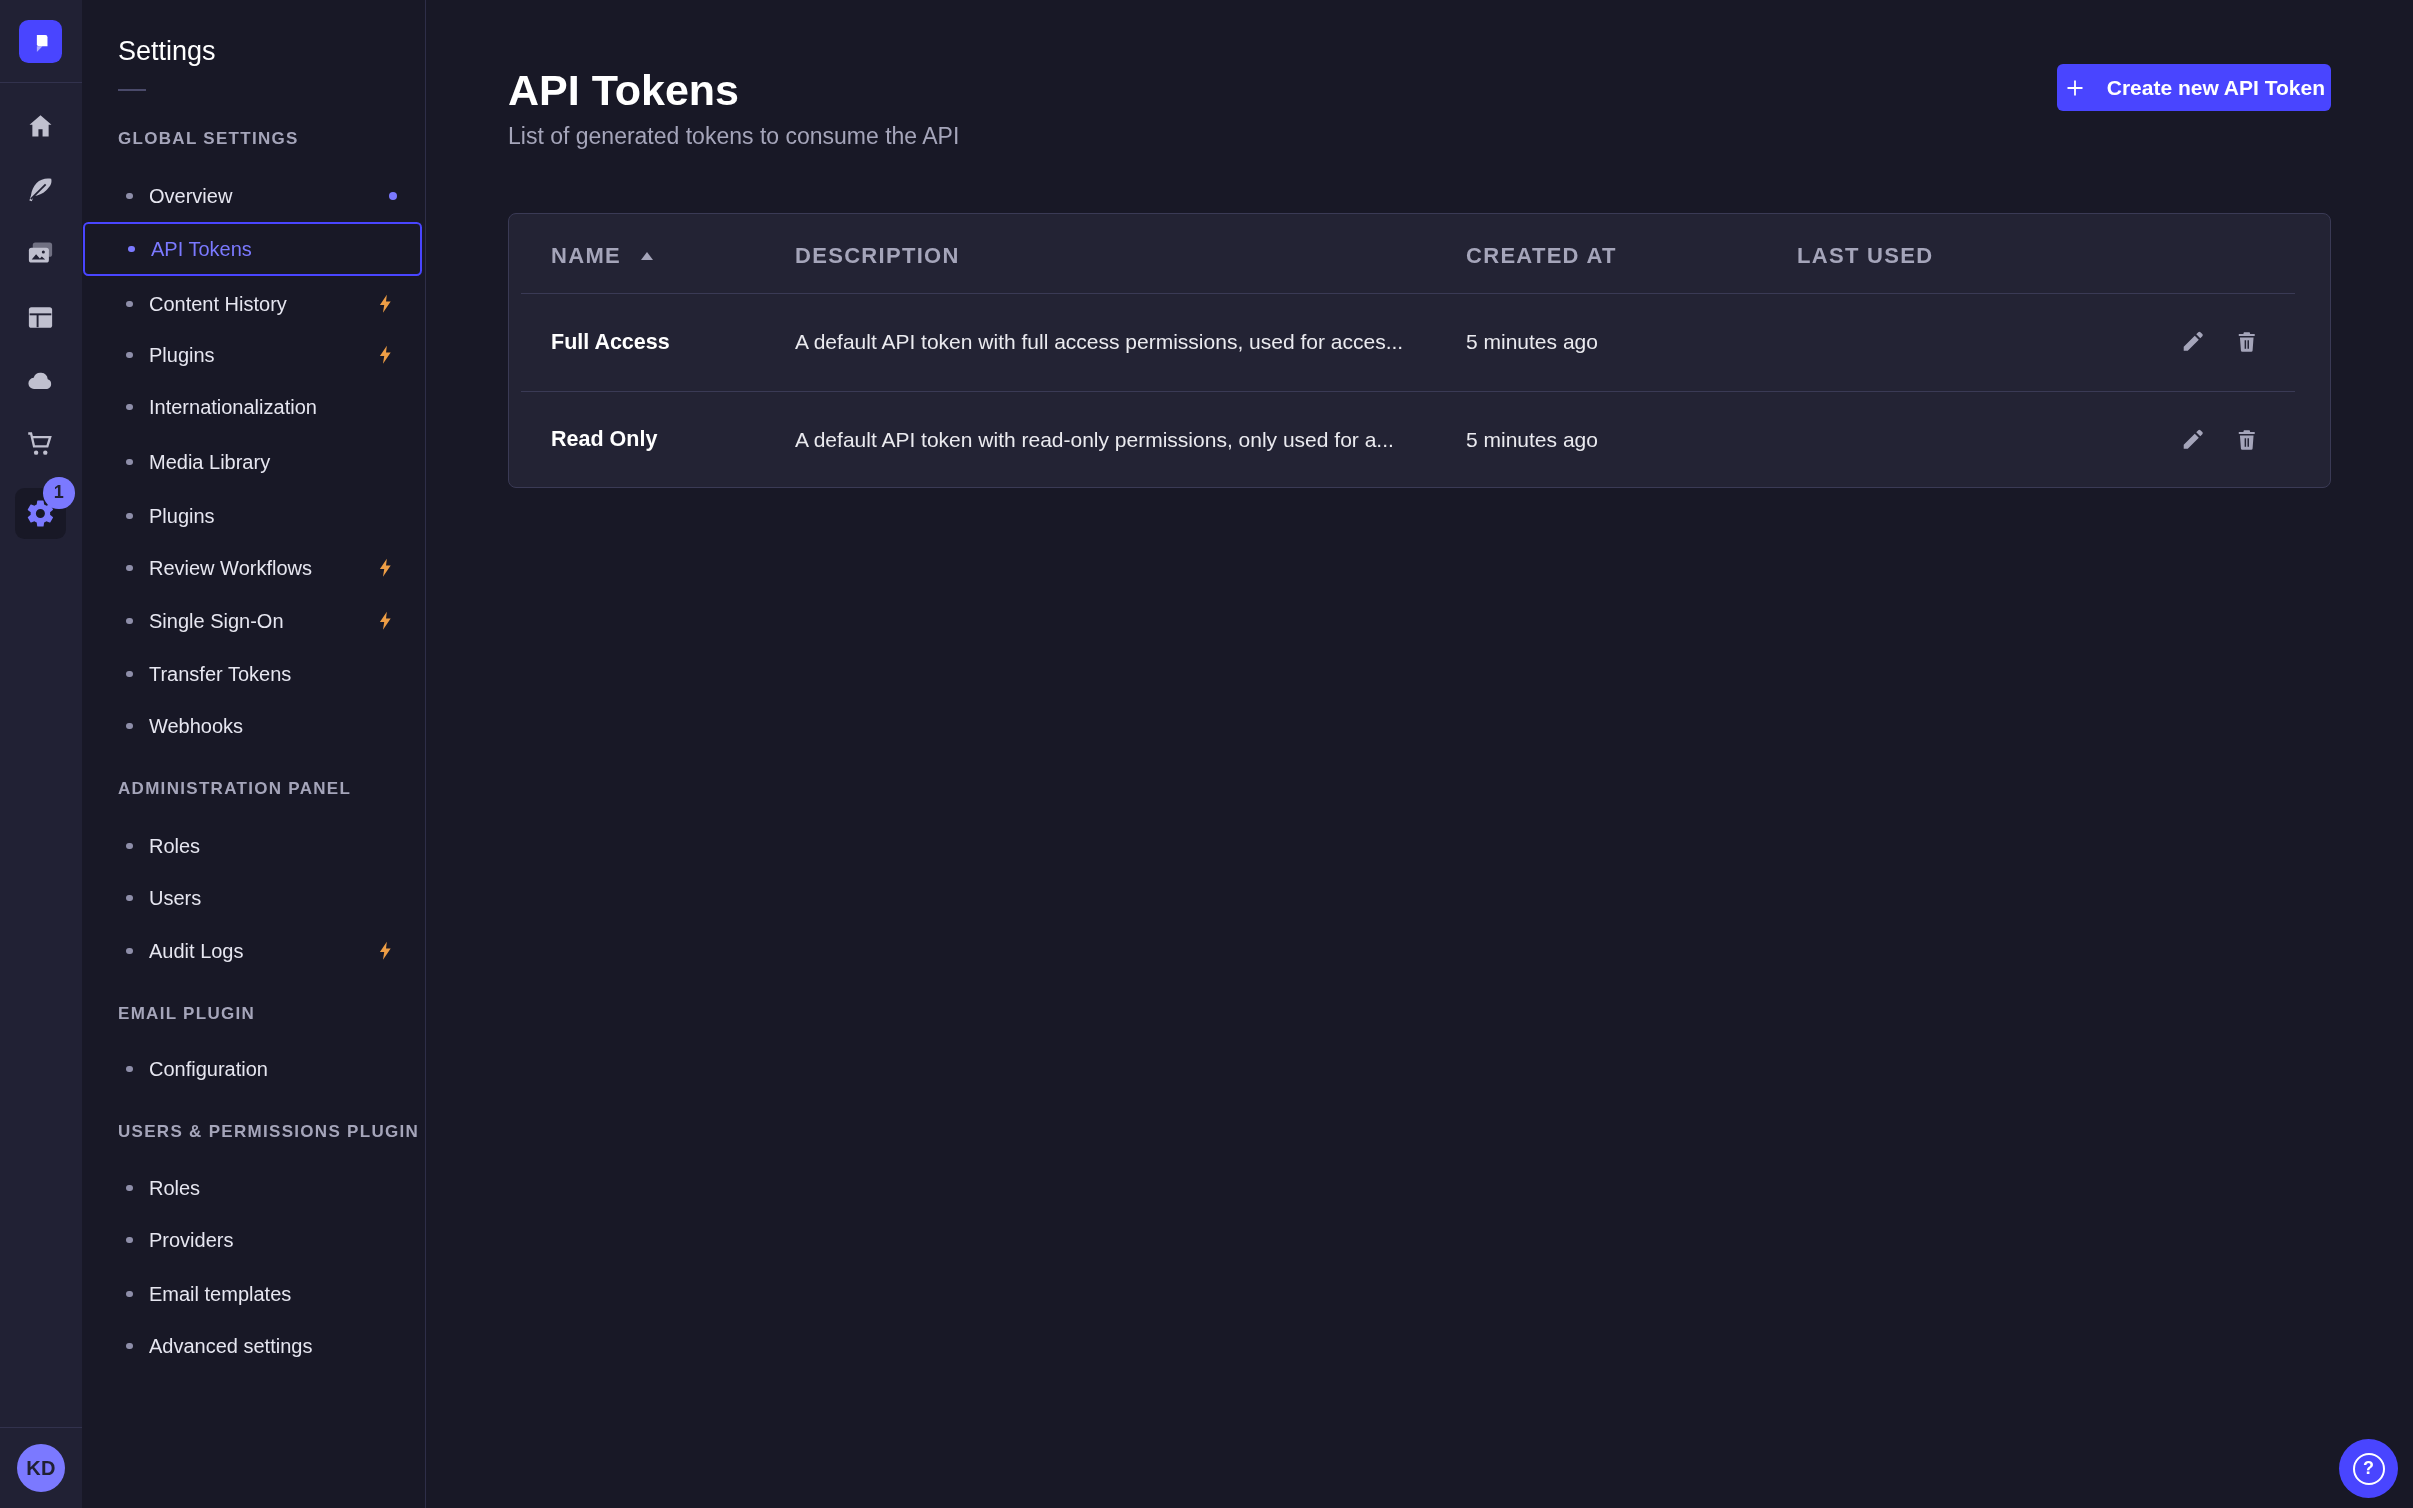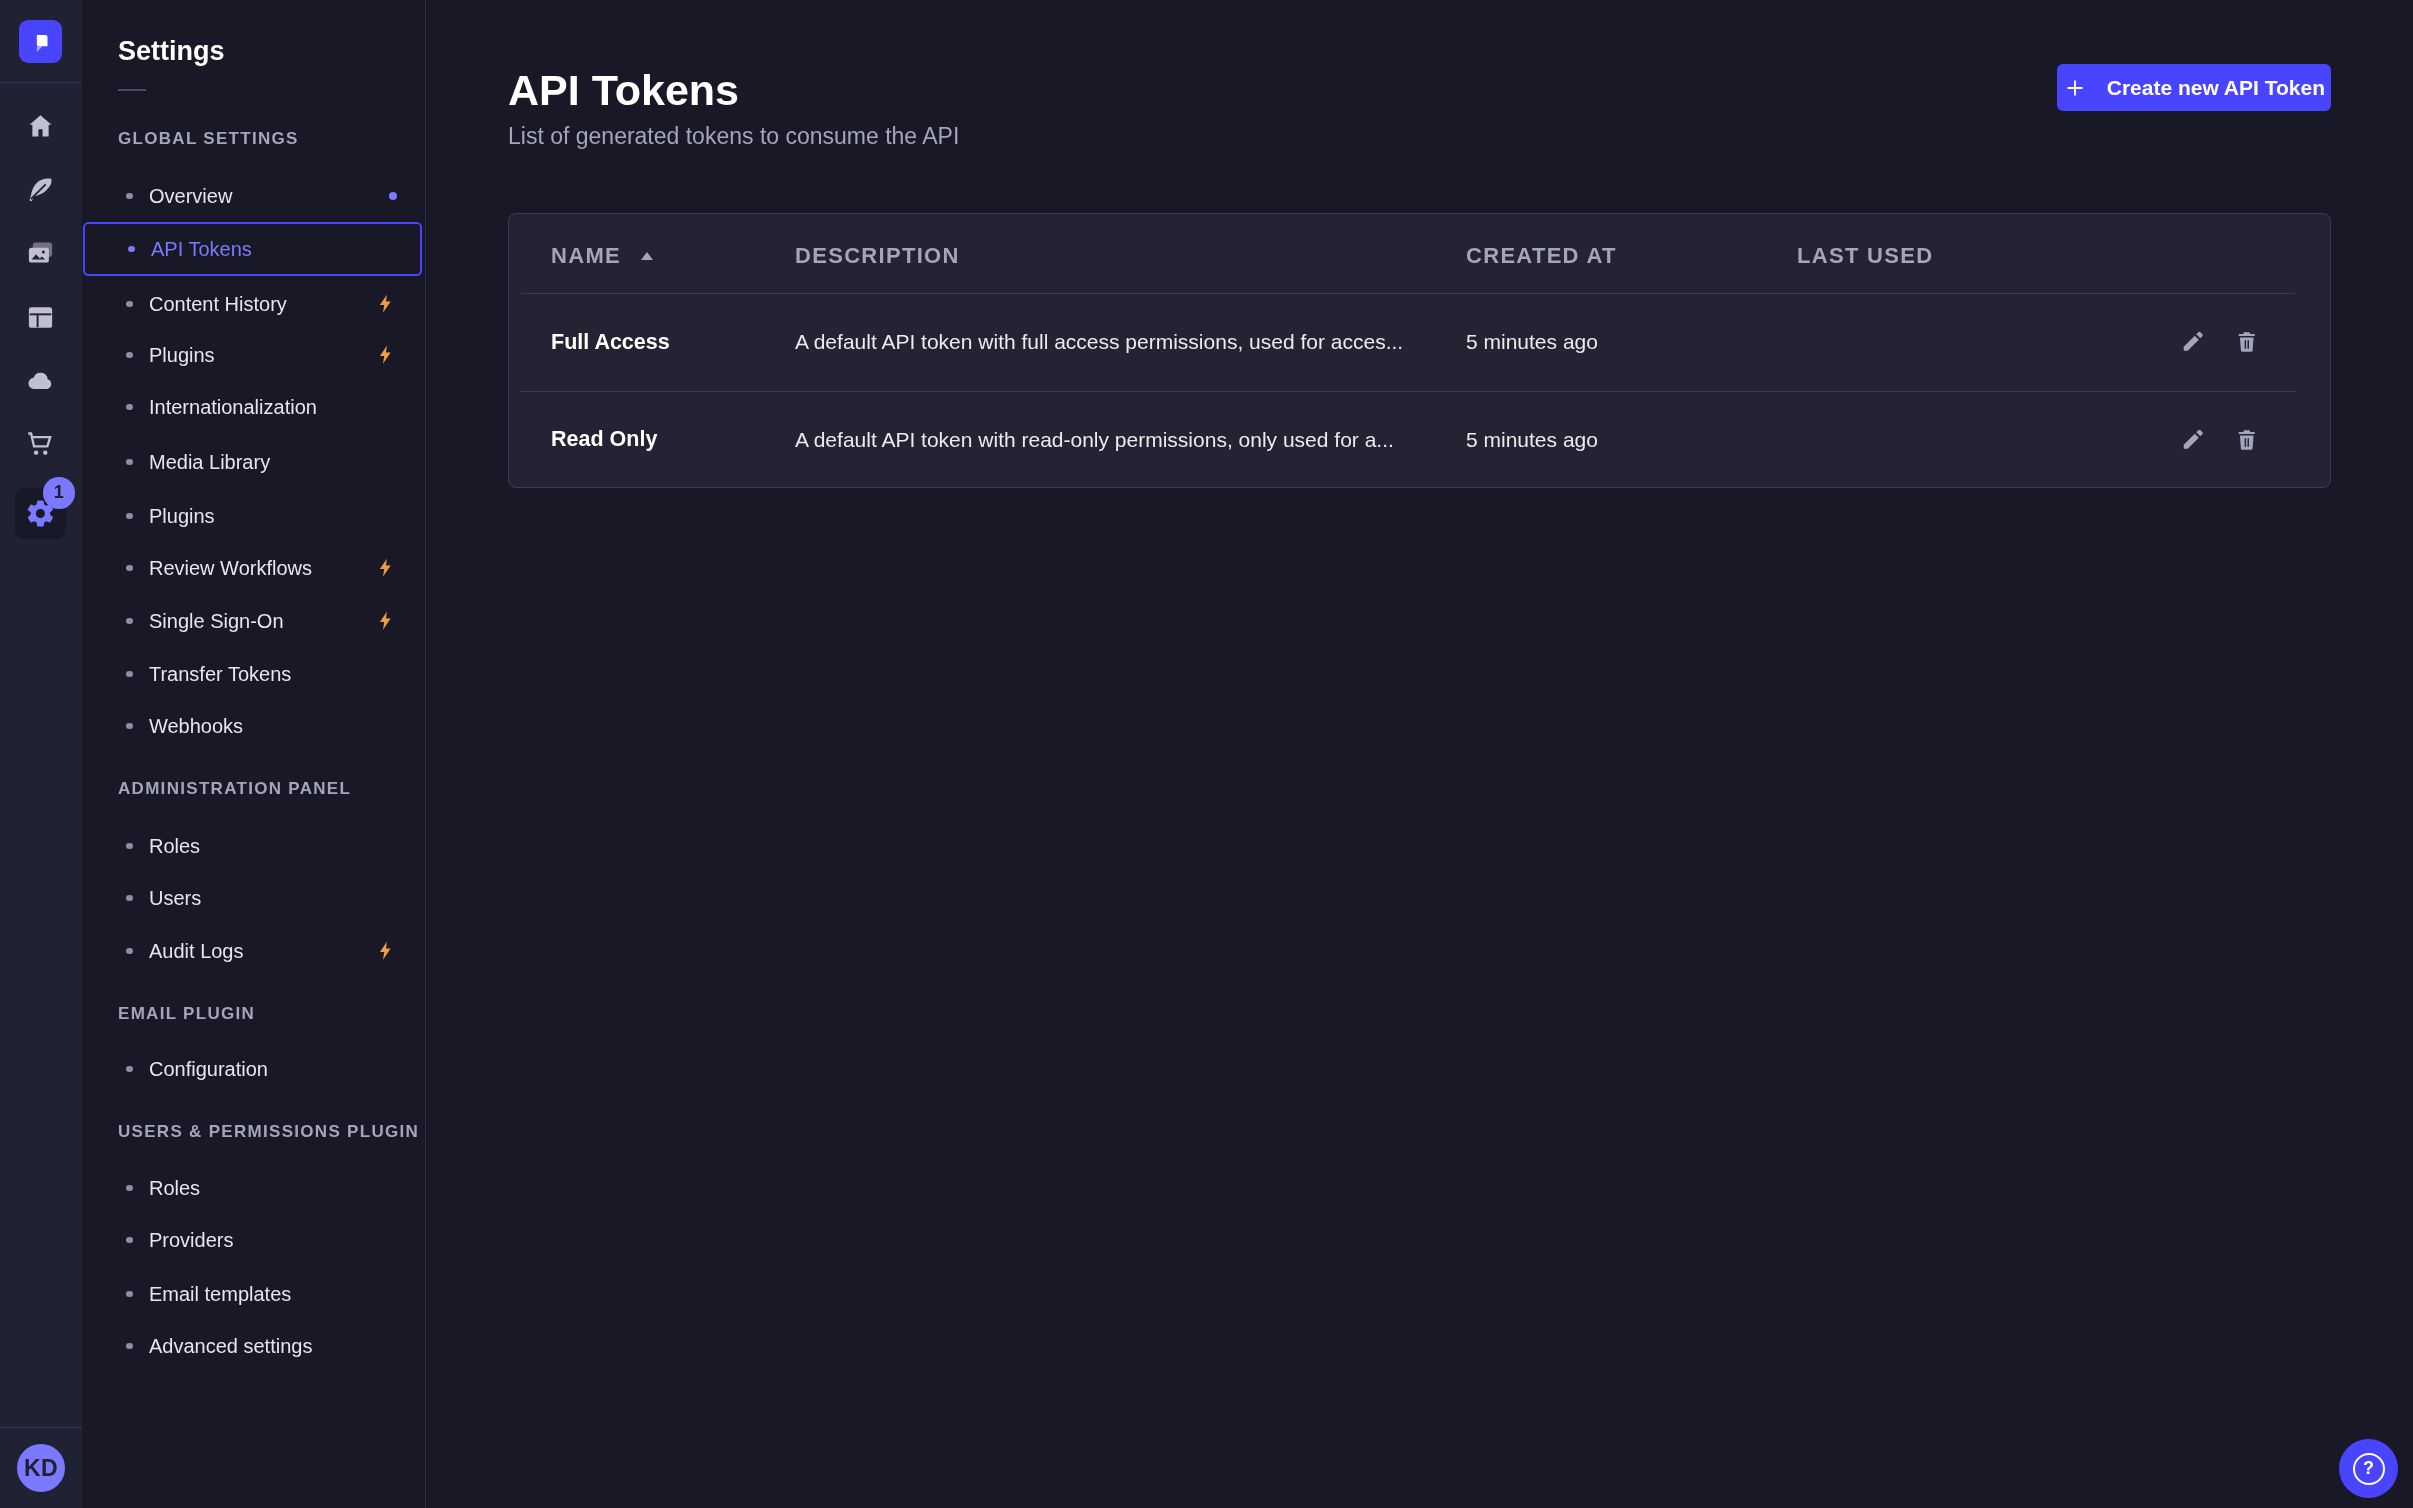--- a/index.html
+++ b/index.html
@@ -13,25 +13,25 @@
 
   
   .main-nav{left:0;top:0;width:82px;height:1508px;background:#212134;border-right:0.7px solid #32324d;}
   .logo-tile{left:19px;top:20px;width:43px;height:43px;border-radius:9.4px;background:#4945ff;display:flex;align-items:center;justify-content:center;}
   .nav-top-divider{left:0;top:82px;width:82px;height:0.7px;background:#32324d;}
   .nav-bottom-divider{left:0;top:1427px;width:82px;height:0.7px;background:#32324d;}
   .nav-btn{width:51px;height:51px;left:15.4px;border-radius:9.4px;display:flex;align-items:center;justify-content:center;color:#c0c0cf;background:transparent;border:none;cursor:pointer;}
   .nav-btn svg{width:31px;height:31px;}
   .nav-btn.selected{background:#181826;color:#7b79ff;}
   .nav-badge{left:43px;top:477px;width:31.5px;height:31.5px;border-radius:50%;background:#7b79ff;color:#212134;font-weight:bold;font-size:18px;display:flex;align-items:center;justify-content:center;z-index:3;}
-  .avatar{left:17px;top:1444px;width:48px;height:48px;border-radius:50%;background:#7b79ff;color:#212134;font-weight:bold;font-size:23px;display:flex;align-items:center;justify-content:center;cursor:pointer;letter-spacing:0.3px;}
+  .avatar{left:17px;top:1444px;width:48px;height:48px;border-radius:50%;background:#7b79ff;color:#212134;font-weight:bold;font-size:20px;display:flex;align-items:center;justify-content:center;cursor:pointer;letter-spacing:0.3px;}
 
   
   .subnav{left:82px;top:0;width:343px;height:1508px;background:#181826;border-right:0.7px solid #2e2e48;}
-  .subnav-title{left:36px;top:36px;font-size:27px;font-weight:bold;color:#ffffff;}
+  .subnav-title{left:36px;top:36px;font-size:27px;font-weight:normal;color:#ffffff;}
   .subnav-dash{left:36px;top:89px;width:28px;height:2px;background:#4a4a6a;}
   .section-label{left:36px;height:24px;font-size:17px;font-weight:bold;letter-spacing:1.3px;color:#a5a5ba;display:flex;align-items:center;}
   .snav-item{left:1.3px;width:339px;height:52px;display:flex;align-items:center;cursor:pointer;border-radius:5.4px;}
   .snav-item .bullet{width:6.7px;height:6.7px;border-radius:50%;background:#8e8ea9;margin-left:43px;flex:none;}
   .snav-item .lbl{margin-left:16px;font-size:20px;color:#e6e6f0;}
   .snav-item.selected{border:2px solid #4945ff;height:54px;box-sizing:border-box;}
   .snav-item.selected .bullet{background:#7b79ff;}
   .snav-item.selected .lbl{color:#7b79ff;}
   .trail{position:absolute;right:25.5px;display:flex;align-items:center;}
   .notif-dot{width:8px;height:8px;border-radius:50%;background:#7b79ff;}

